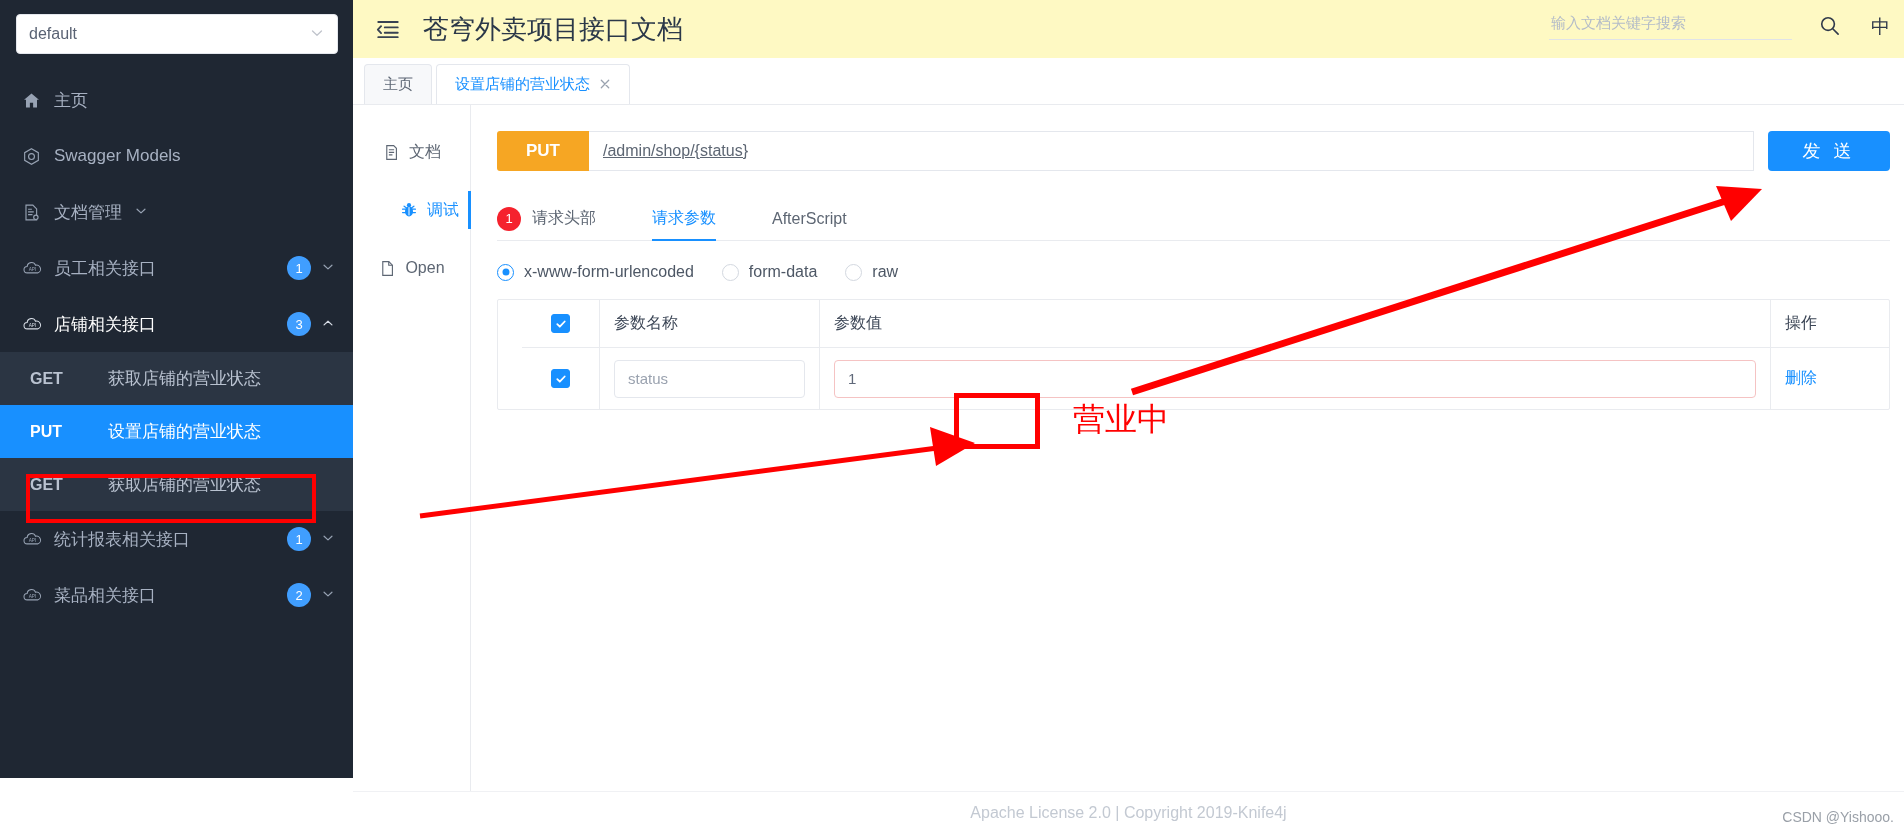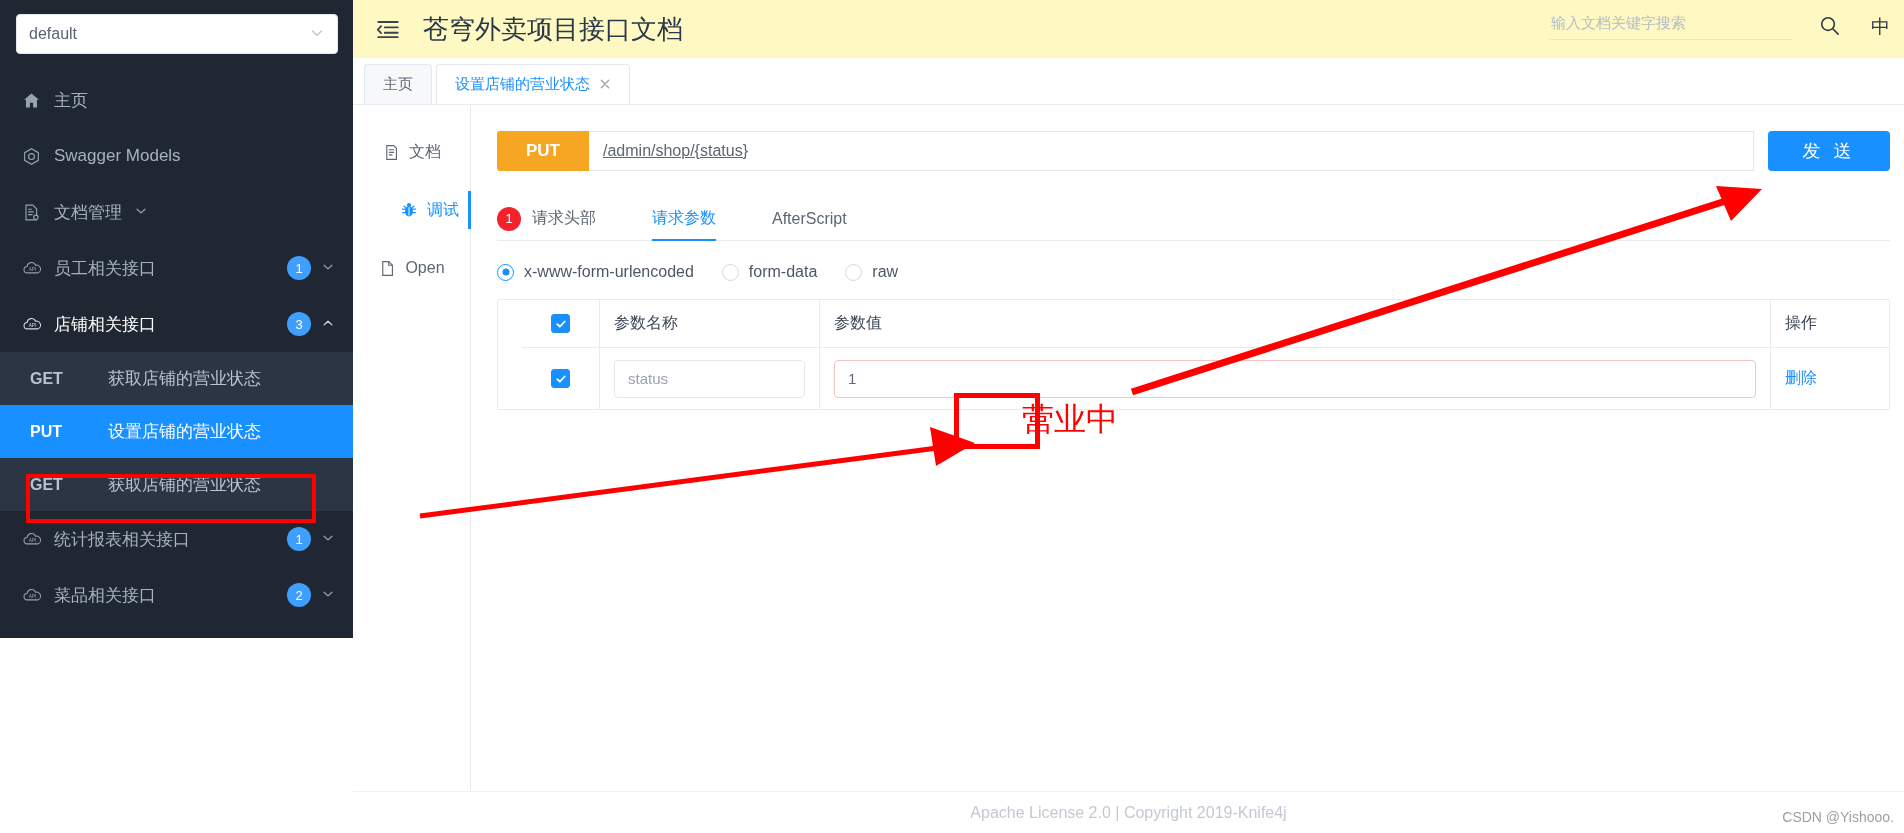--- a/index.html
+++ b/index.html
@@ -7,21 +7,21 @@
   html, body {
     width: 1904px; height: 833px;
     overflow: hidden;
     font-family: "Liberation Sans", "DejaVu Sans", sans-serif;
     background: #ffffff;
   }
   #app { position: relative; width: 1904px; height: 833px; display: flex; }
 
   
   .sidebar {
-    width: 353px; height: 638px; flex: 0 0 353px;
+    width: 353px; height: 778px; flex: 0 0 353px;
     background: #1f2733;
     position: relative;
     overflow: hidden;
   }
   .env-select {
     position: absolute; left: 16px; top: 14px;
     width: 322px; height: 40px;
     background: #ffffff; border: 1px solid #e4e7ed; border-radius: 4px;
     display: flex; align-items: center; padding: 0 12px;
     font-size: 16px; color: #5a6374;
@@ -233,21 +233,21 @@
   }
   .anno-rect-sidebar {
     position: absolute; left: 26px; top: 474px; width: 290px; height: 49px;
     border: 4px solid #ff0000; z-index: 61;
   }
   .anno-rect-value {
     position: absolute; left: 954px; top: 393px; width: 86px; height: 56px;
     border: 5px solid #ff0000; z-index: 61;
   }
   .anno-text {
-    position: absolute; left: 1022px; top: 398px;
+    position: absolute; left: 1073px; top: 398px;
     font-size: 32px; color: #ff0000; z-index: 62; white-space: nowrap;
   }
   .watermark {
     position: absolute; right: 10px; bottom: 8px;
     font-size: 14px; color: #9aa0a8; z-index: 70; white-space: nowrap;
   }
 </style>
 </head>
 <body>
 

